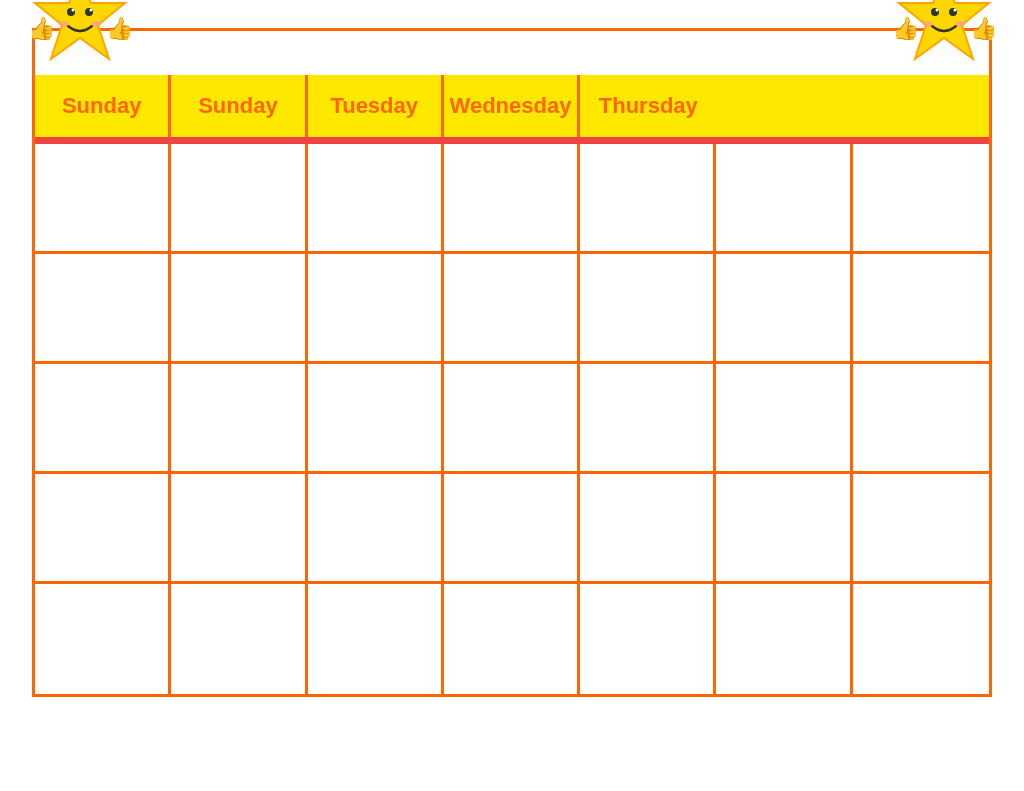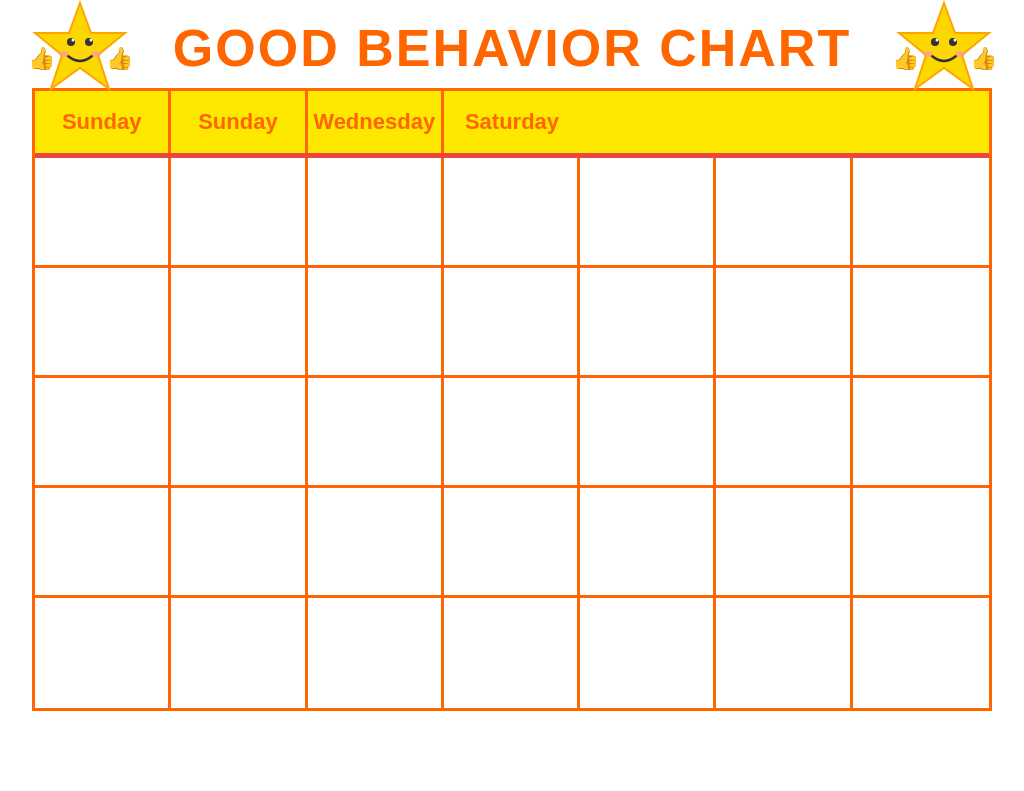--- a/index.html
+++ b/index.html
@@ -60,21 +60,22 @@
     .chart-container {
       width: 960px;
       border: 3px solid #FF6600;
       margin: 0 auto;
     }
 
     .day-header-row {
       display: grid;
       grid-template-columns: repeat(7, 1fr);
       background: #FFE800;
-      border-bottom: 5px solid #ef4444;
+      border-bottom: 7px solid #ef4444;
+      margin-top: 44px;
     }
 
     .day-header {
       padding: 18px 5px;
       text-align: center;
       font-size: 22px;
       font-weight: bold;
       color: #FF6600;
       border-right: 3px solid #FF6600;
     }
@@ -128,21 +129,20 @@
       <ellipse cx="34" cy="56" rx="5" ry="3" fill="#FF9999" opacity="0.7"></ellipse>
       <ellipse cx="66" cy="56" rx="5" ry="3" fill="#FF9999" opacity="0.7"></ellipse>
 
       <circle cx="43" cy="42" r="1.5" fill="white"></circle>
       <circle cx="61" cy="42" r="1.5" fill="white"></circle>
 
       <text x="76" y="68" font-size="22" fill="#FF6600">👍</text>
     </svg>
   </div>
 
-  <h1 class="title">GOOD BEHAVIOR CHART</h1>
 
   <div class="star-icon star-right">
     <svg class="star-svg" viewBox="0 0 100 100" xmlns="http://www.w3.org/2000/svg">
 
       <text x="-2" y="68" font-size="22" fill="#FF6600">👍</text>
 
       <polygon points="50,5 61,35 95,35 68,57 79,91 50,70 21,91 32,57 5,35 39,35" fill="#FFD700" stroke="#FFA500" stroke-width="2"></polygon>
 
       <circle cx="41" cy="44" r="4" fill="#333"></circle>
       <circle cx="59" cy="44" r="4" fill="#333"></circle>
@@ -157,22 +157,23 @@
 
       <text x="76" y="68" font-size="22" fill="#FF6600">👍</text>
     </svg>
   </div>
 </div>
 
 <div class="chart-container">
   <div class="day-header-row">
     <div class="day-header">Sunday</div>
     <div class="day-header">Sunday</div>
+    <div class="day-header">Tuesday</div>
     <div class="day-header">Wednesday</div>
-    <div class="day-header">Saturday</div>
+    <div class="day-header">Thursday</div>
   </div>
   <div class="body-rows">
     <div class="chart-row">
       <div class="chart-cell"></div>
       <div class="chart-cell"></div>
       <div class="chart-cell"></div>
       <div class="chart-cell"></div>
       <div class="chart-cell"></div>
       <div class="chart-cell"></div>
       <div class="chart-cell"></div>

